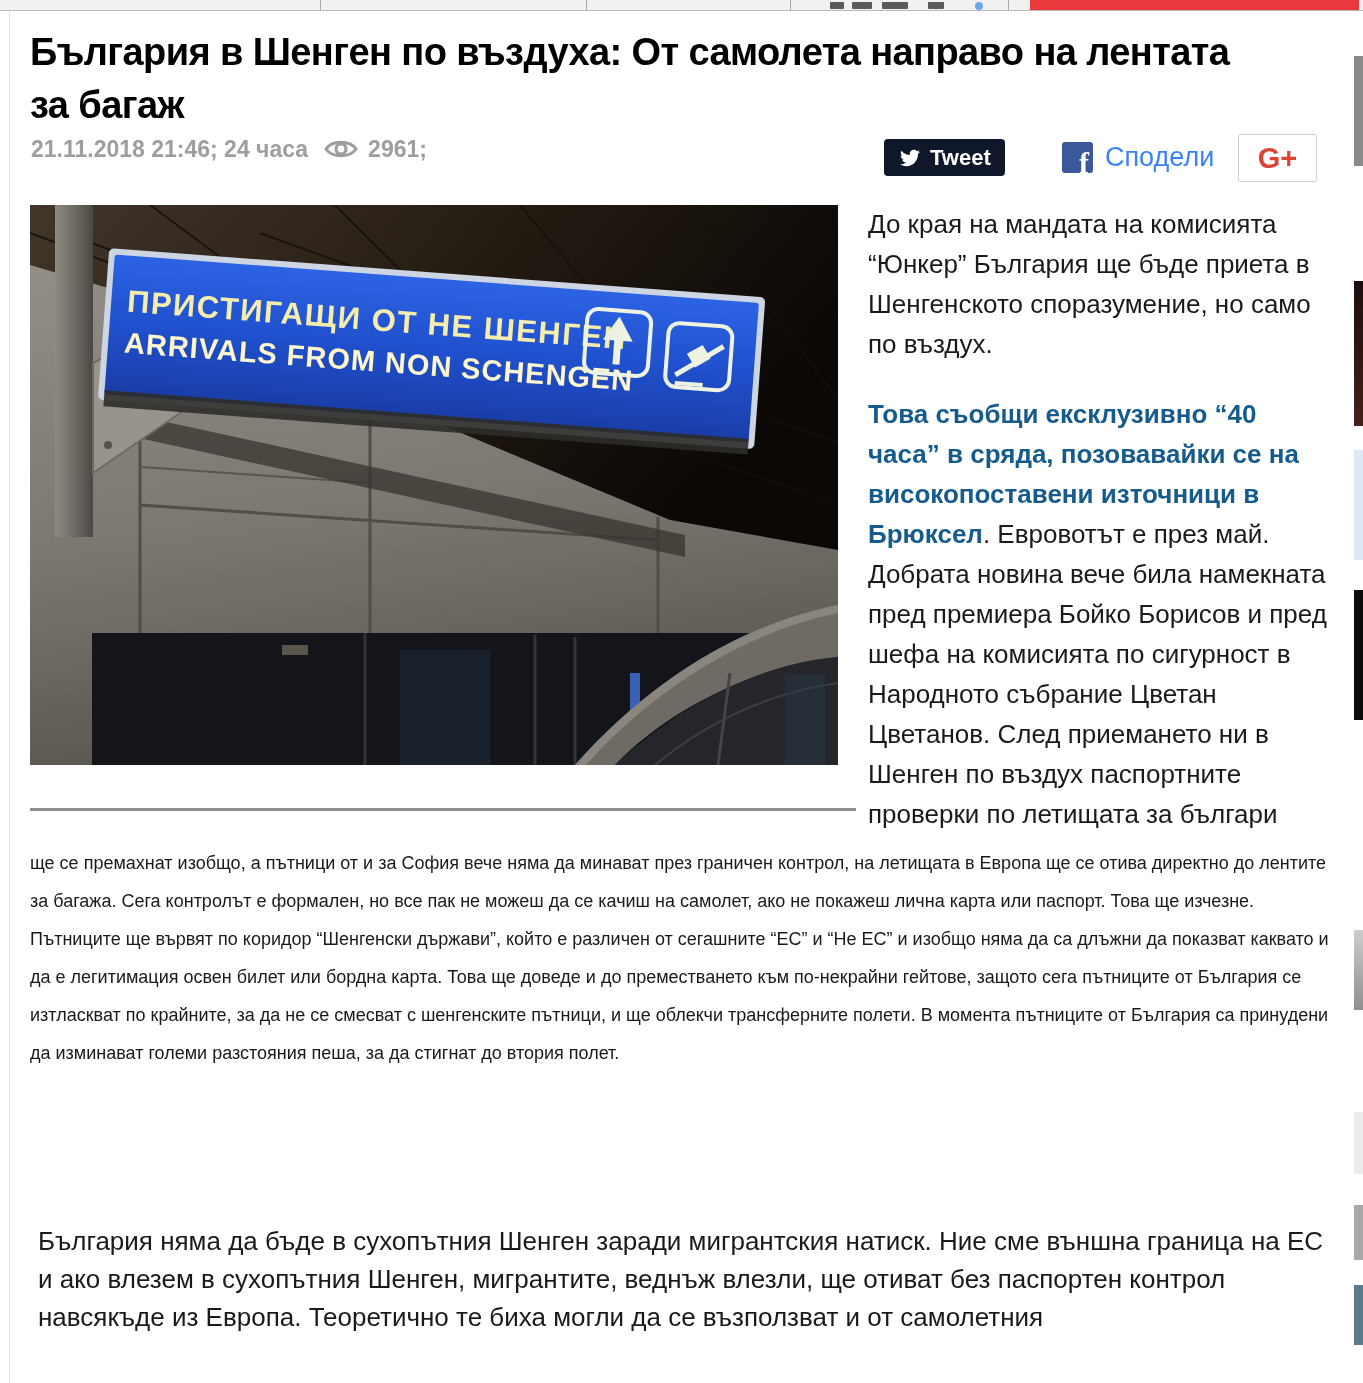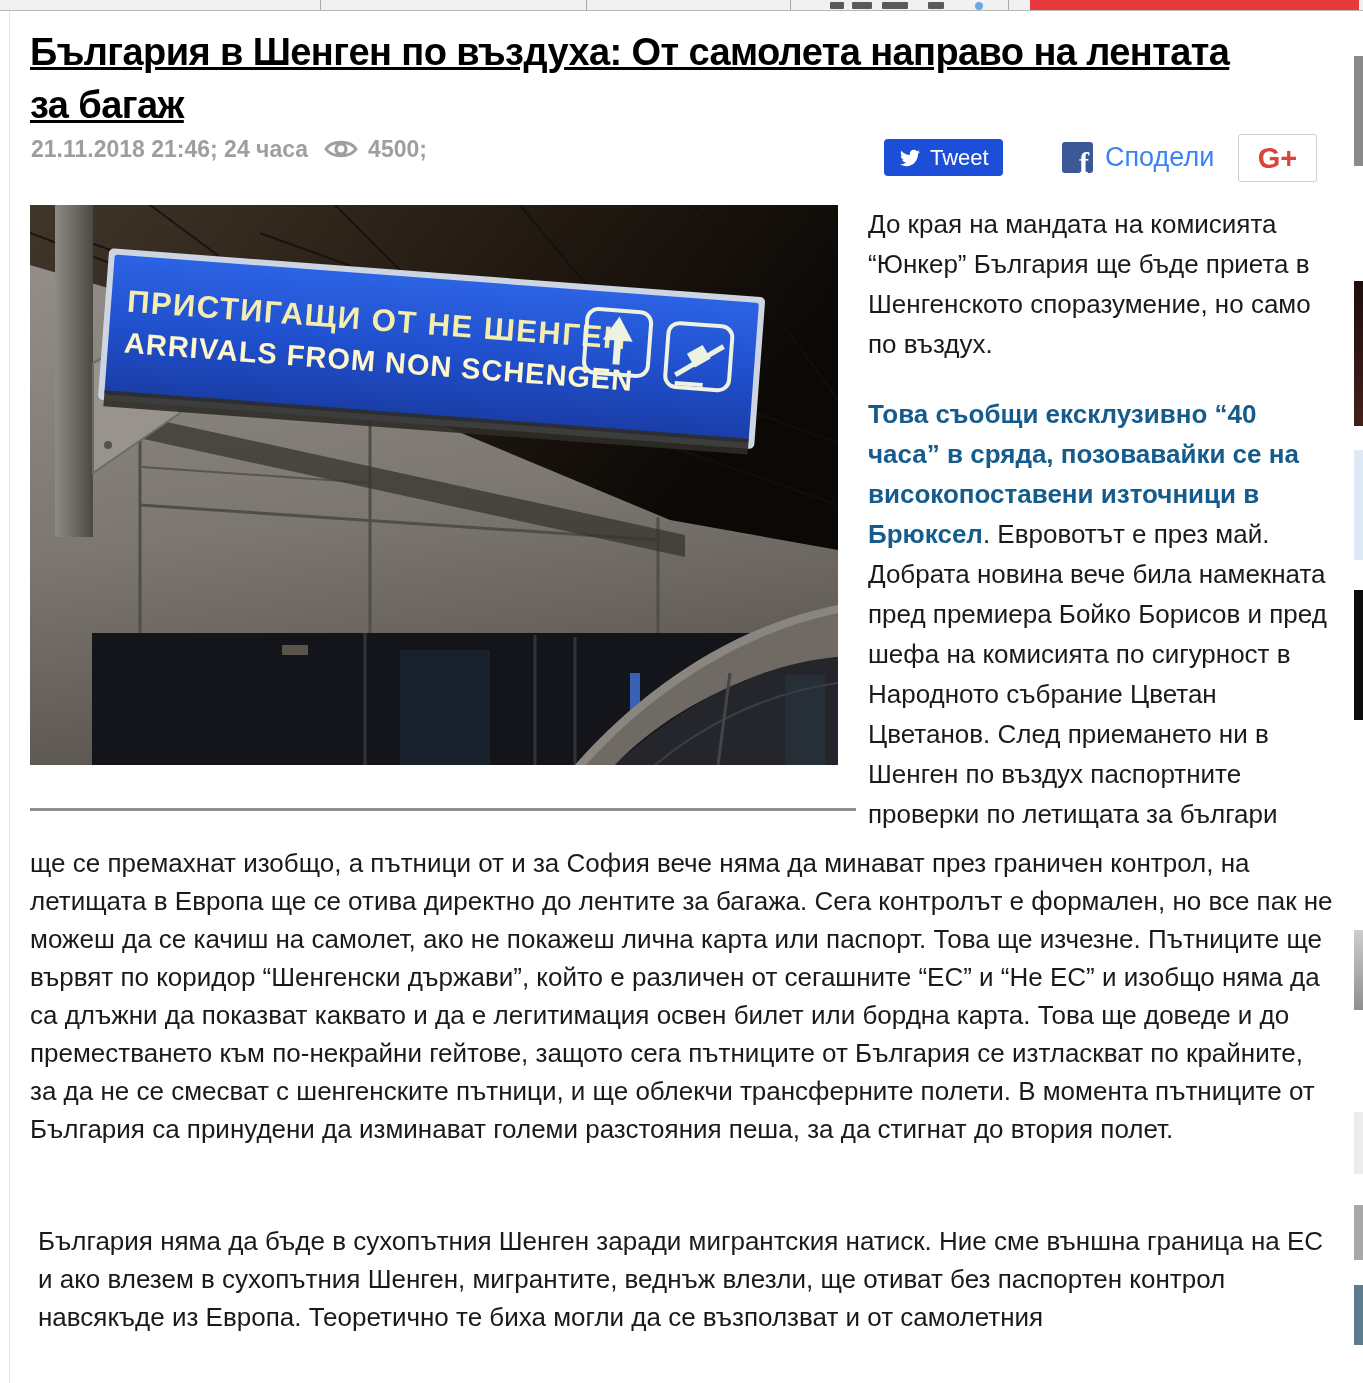--- a/index.html
+++ b/index.html
@@ -11,32 +11,32 @@
               background:#f1f1f1; border-bottom:1px solid #b9b9b9; }
   .strip-sep { position:absolute; top:0; width:1px; height:10px; background:#a9a9a9; }
   .strip-smudge { position:absolute; top:2px; height:7px; background:#5a5a5a; border-radius:1px; }
   .strip-dot { position:absolute; top:2px; width:8px; height:8px; border-radius:50%; background:#6aa7e8; }
   .red-bar { position:absolute; left:1030px; top:0; width:329px; height:10px; }
 
   .left-page-line { position:absolute; left:9px; top:11px; width:1px; height:1372px; background:#e4e4e4; }
 
   
   .title { position:absolute; left:30px; top:26px; width:1225px; margin:0;
-           font-size:38px; line-height:53px; font-weight:700; color:#000; letter-spacing:-0.6px;text-decoration:underline; }
+           font-size:38px; line-height:53px; font-weight:700; color:#000; letter-spacing:-0.6px; }
 
   
   .meta { position:absolute; left:31px; top:134px; height:30px; display:flex; align-items:center;
           font-size:23px; font-weight:700; color:#9e9e9e; }
   .meta .dateline { margin-right:16px; }
   .meta .eye { margin-right:10px; display:block; }
 
   
   .tweet-btn { position:absolute; left:884px; top:139px; height:37px; padding:0 14px;
-               display:inline-flex; align-items:center; gap:8px; background:#1d4ed8; border:none;
-               border-radius:4px; color:#fff; font-size:22px; font-weight:400; cursor:pointer;
+               display:inline-flex; align-items:center; gap:8px; background:#0f172a; border:none;
+               border-radius:4px; color:#fff; font-size:22px; font-weight:700; cursor:pointer;
                font-family:"Liberation Sans", sans-serif;justify-content:center; }
   .fb-share { position:absolute; left:1056px; top:140px; height:34px; display:inline-flex;
               align-items:center; gap:12px; background:transparent; border:none; cursor:pointer;
               font-family:"Liberation Sans", sans-serif; }
   .fb-badge { width:31px; height:31px; background:#3b5998; border-radius:3px; position:relative; display:block; }
   .fb-badge span { position:absolute; right:4px; bottom:-7px; color:#fff; font-size:30px; font-weight:700;
                    font-family:"Liberation Serif", serif; }
   .fb-label { color:#3b82f6; font-size:27px; font-weight:400; }
   .gplus-btn { position:absolute; left:1238px; top:134px; width:79px; height:48px; background:#fff;
                border:1px solid #cfcfcf; border-radius:3px; display:flex; align-items:center; justify-content:center;
@@ -46,21 +46,21 @@
   
   .photo { position:absolute; left:30px; top:205px; width:808px; height:560px; overflow:hidden; background:#555; }
   .photo svg { display:block; }
   .photo-sep { position:absolute; left:30px; top:808px; width:826px; height:3px; background:#8f8f8f; }
 
   
   .rightcol { position:absolute; left:868px; top:204px; width:464px; font-size:26px; line-height:40px; color:#1a1a1a; }
   .rightcol p { margin:0 0 30px 0; }
   .exclusive { color:#155c8c; font-weight:700; }
   .para-continued { position:absolute; left:30px; top:844px; width:1303px; margin:0;
-                    font-size:26px; line-height:38px; color:#1a1a1a; }
+                    font-size:18px; line-height:38px; color:#1a1a1a; }
   .para-closing { position:absolute; left:30px; top:1214px; width:1303px; margin:8px;
                   font-size:26px; line-height:38px; color:#1a1a1a; }
 
   
   .sliver { position:absolute; left:1354px; width:9px; }
   .sv1 { top:56px;  height:110px; background:#8a8a8a; }
   .sv2 { top:281px; height:145px; background:linear-gradient(#1d0e0e,#45201a); }
   .sv3 { top:450px; height:110px; background:#dde9f4; }
   .sv4 { top:590px; height:130px; background:#0c0c0c; }
   .sv5 { top:930px; height:80px;  background:linear-gradient(#cdcdcd,#8f8f8f); }
@@ -89,21 +89,21 @@
   <div class="left-page-line"></div>
 
   <h1 class="title">България в Шенген по въздуха: От самолета направо на лентата за багаж</h1>
 
   <div class="meta">
     <span class="dateline">21.11.2018 21:46; 24 часа</span>
     <svg class="eye" width="34" height="24" viewBox="0 0 34 24">
       <path d="M2,12 C8,3 26,3 32,12 C26,21 8,21 2,12 Z" fill="none" stroke="#9e9e9e" stroke-width="3"></path>
       <circle cx="17" cy="12" r="5" fill="none" stroke="#9e9e9e" stroke-width="3.2"></circle>
     </svg>
-    <span>4500;</span>
+    <span>2961;</span>
   </div>
 
   <button class="tweet-btn">
     <svg width="24" height="20" viewBox="0 0 24 24">
       <path fill="#ffffff" d="M23.954 4.569c-.885.389-1.83.654-2.825.775 1.014-.611 1.794-1.574 2.163-2.723-.951.555-2.005.959-3.127 1.184-.896-.959-2.173-1.559-3.591-1.559-2.717 0-4.92 2.203-4.92 4.917 0 .39.045.765.127 1.124C7.691 8.094 4.066 6.13 1.64 3.161c-.427.722-.666 1.561-.666 2.475 0 1.71.87 3.213 2.188 4.096-.807-.026-1.566-.248-2.228-.616v.061c0 2.385 1.693 4.374 3.946 4.827-.413.111-.849.171-1.296.171-.314 0-.615-.03-.916-.086.631 1.953 2.445 3.377 4.604 3.417-1.68 1.319-3.809 2.105-6.102 2.105-.39 0-.779-.023-1.17-.067 2.189 1.394 4.768 2.209 7.557 2.209 9.054 0 13.999-7.496 13.999-13.986 0-.209 0-.42-.015-.63.961-.689 1.8-1.56 2.46-2.548l-.047-.02z"></path>
     </svg>
     <span>Tweet</span>
   </button>
 
   <button class="fb-share">

